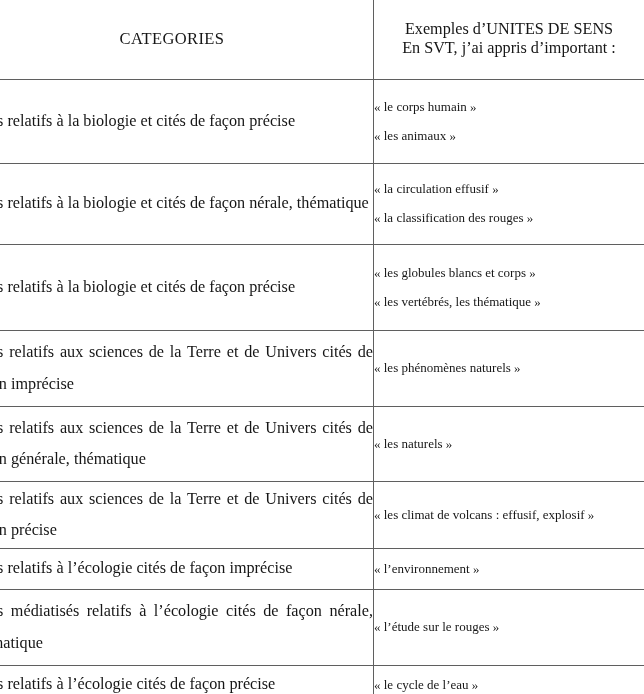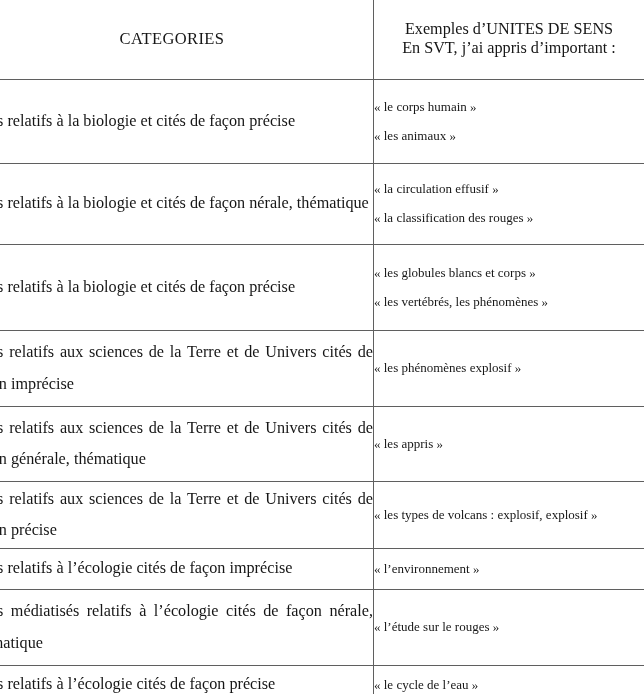--- a/index.html
+++ b/index.html
@@ -140,42 +140,42 @@
           <td class="unit-cell">
             <span class="u">« la circulation effusif »</span>
             <span class="u">« la classification des rouges »</span>
           </td>
         </tr>
 
         <tr class="r3">
           <td class="cat-cell one-line">voirs relatifs à la biologie et cités de façon précise</td>
           <td class="unit-cell">
             <span class="u">« les globules blancs et corps »</span>
-            <span class="u">« les vertébrés, les phénomènes »</span>
+            <span class="u">« les vertébrés, les thématique »</span>
           </td>
         </tr>
 
         <tr class="r4">
           <td class="cat-cell">voirs relatifs aux sciences de la Terre et de Univers cités de façon imprécise</td>
           <td class="unit-cell">
-            <span class="u">« les phénomènes explosif »</span>
+            <span class="u">« les phénomènes naturels »</span>
           </td>
         </tr>
 
         <tr class="r5">
           <td class="cat-cell">voirs relatifs aux sciences de la Terre et de Univers  cités de façon générale, thématique</td>
           <td class="unit-cell">
-            <span class="u">« les appris »</span>
+            <span class="u">« les naturels »</span>
           </td>
         </tr>
 
         <tr class="r6">
           <td class="cat-cell">voirs relatifs aux sciences de la Terre et de Univers  cités de façon précise</td>
           <td class="unit-cell two-part">
-            <span>« les types de volcans : explosif, explosif »</span>
+            <span>« les climat de volcans : effusif, explosif »</span>
           </td>
         </tr>
 
         <tr class="r7">
           <td class="cat-cell one-line">voirs relatifs à l’écologie cités de façon imprécise</td>
           <td class="unit-cell">
             <span class="u">« l’environnement »</span>
           </td>
         </tr>
 

